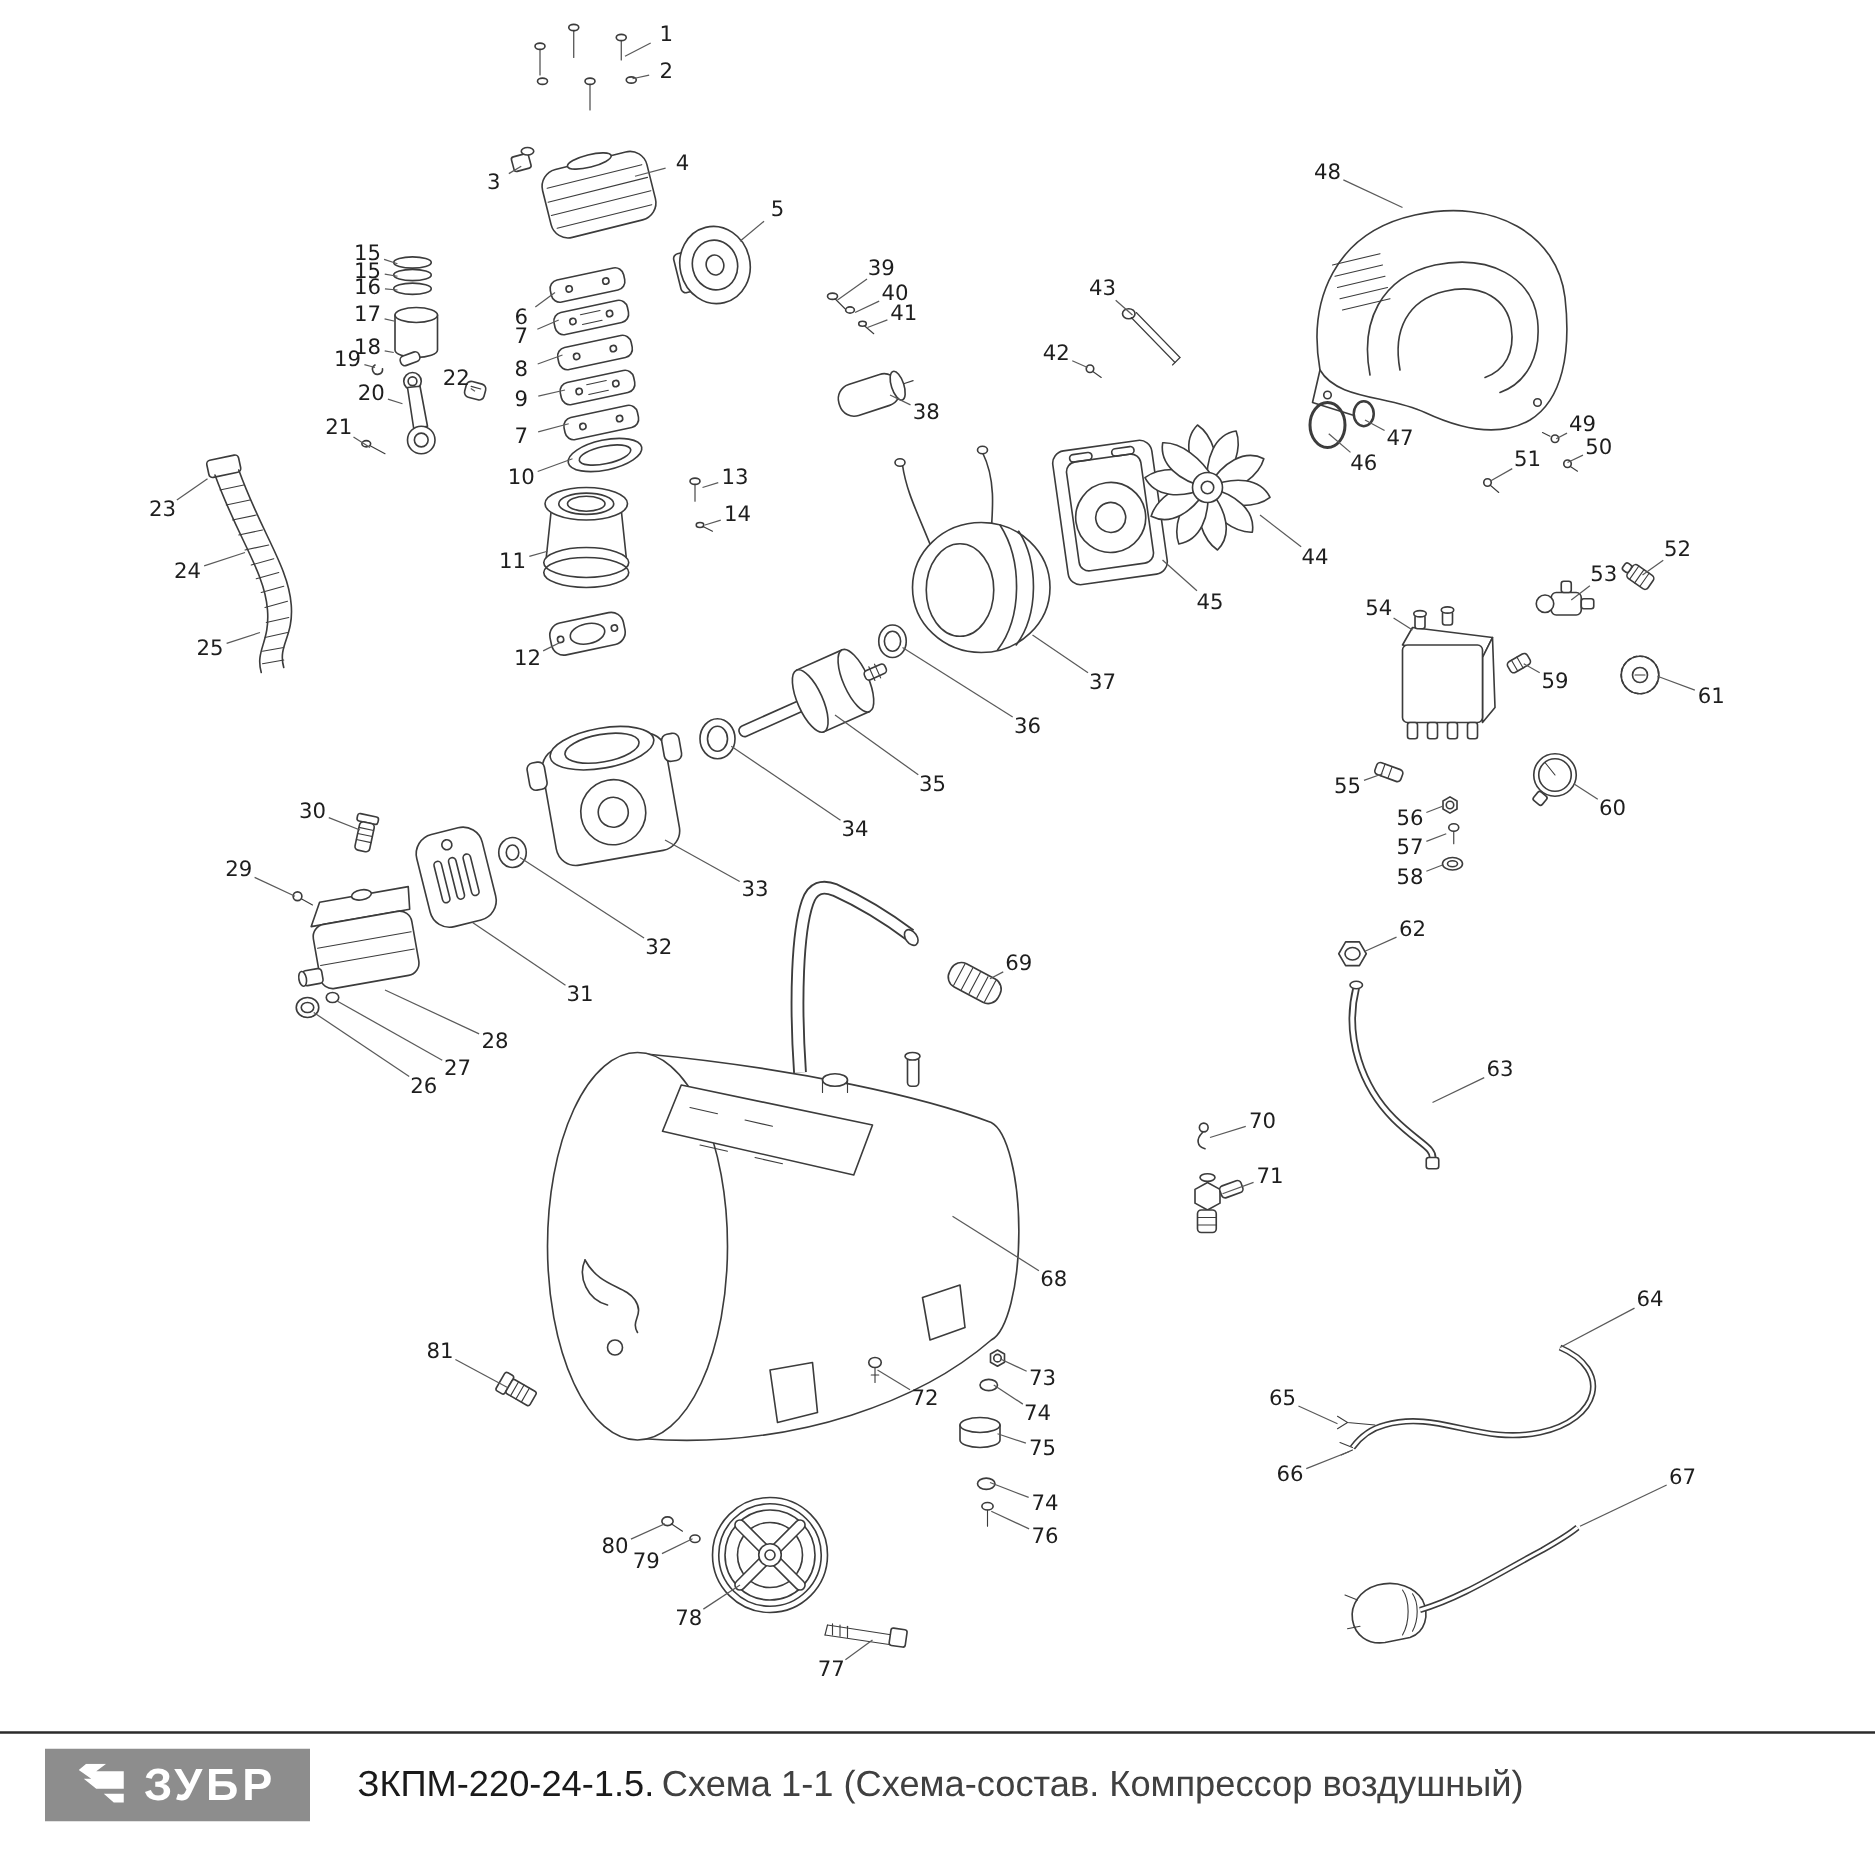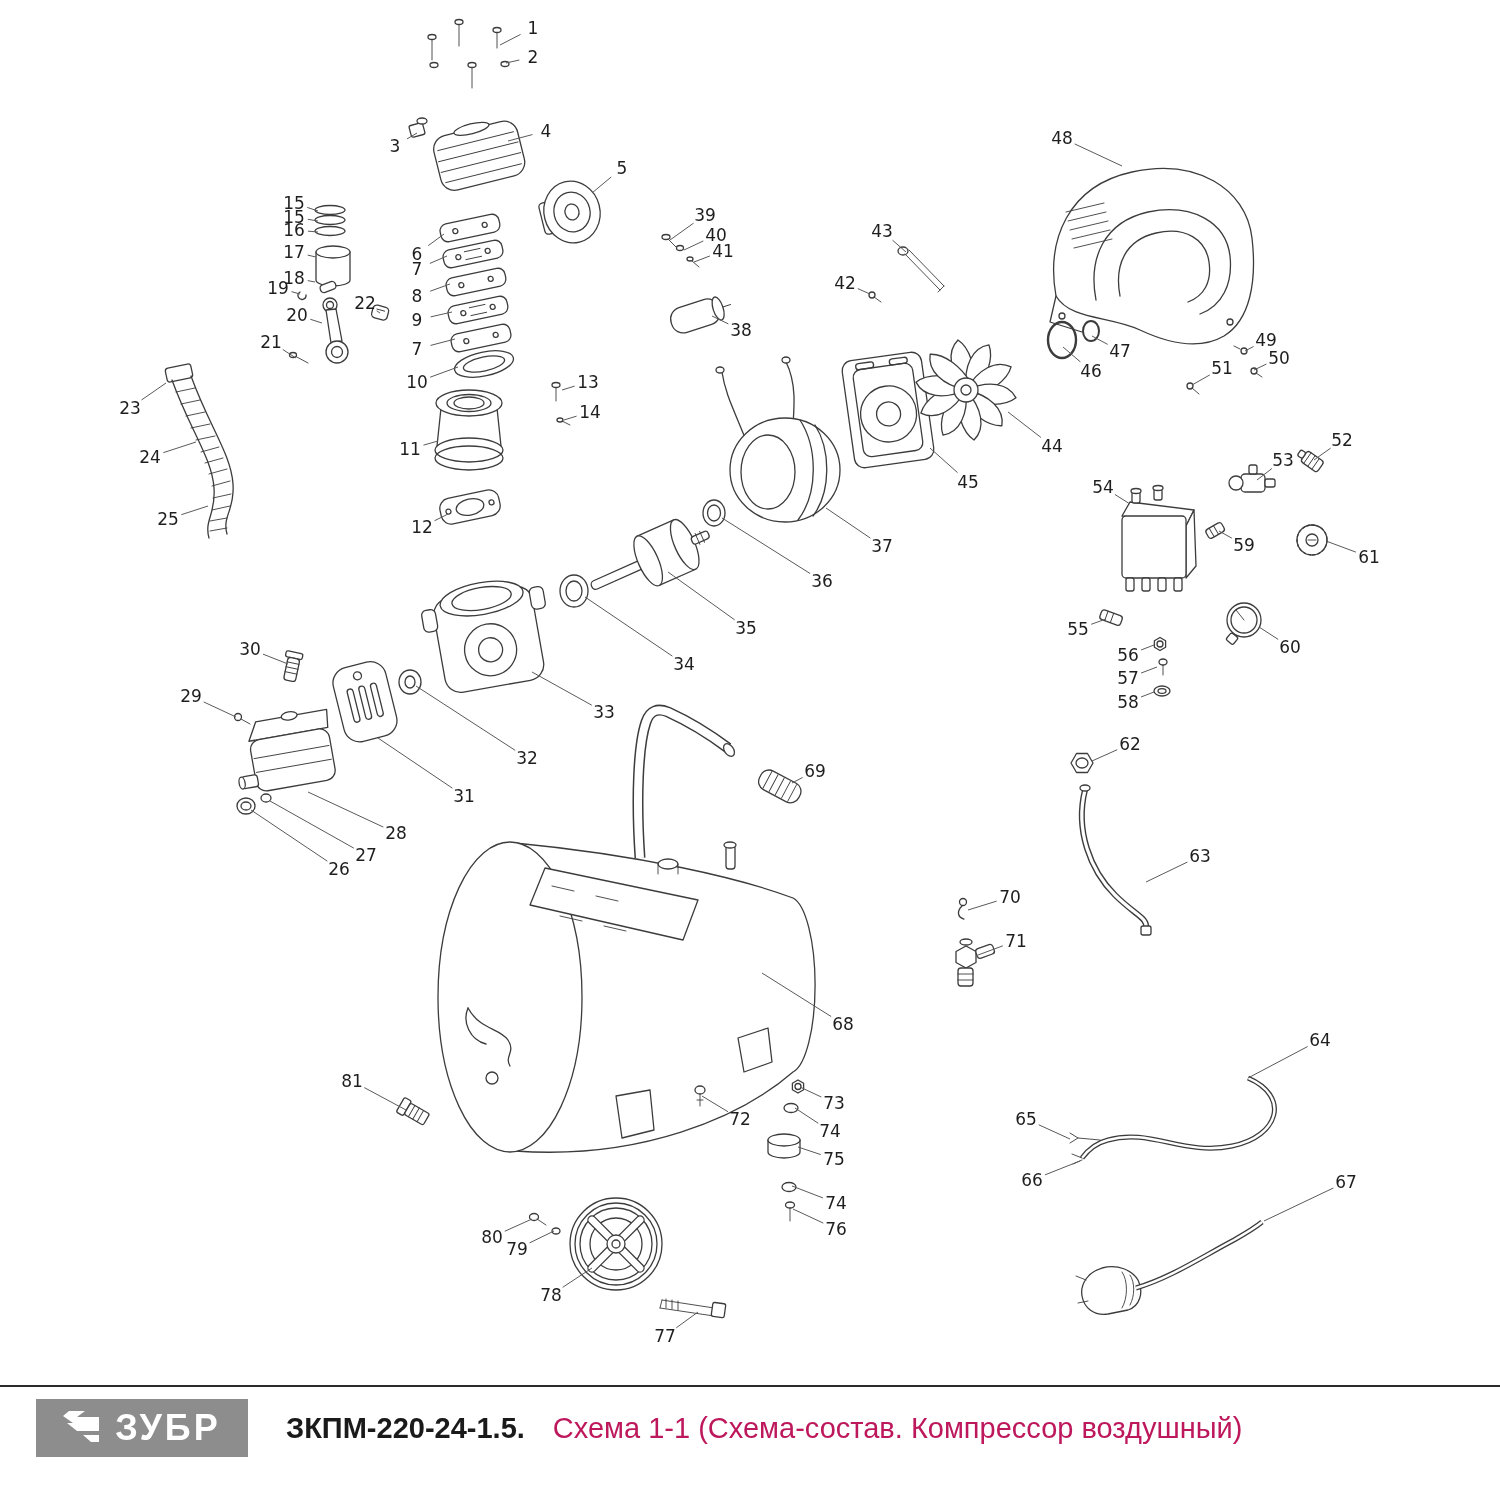--- a/index.html
+++ b/index.html
@@ -12,22 +12,22 @@
   svg .leader{stroke:#5a5a5a;stroke-width:1;}
   svg .lbl{font:17px "DejaVu Sans",sans-serif;fill:#1e1e1e;text-anchor:middle;dominant-baseline:central;}
   .footer{position:absolute;top:1385px;left:0;width:1500px;height:84px;
           border-top:2px solid #2b2b2b;box-sizing:border-box;
           display:flex;align-items:center;padding-left:36px;gap:38px;background:#fff;}
   .logo{width:212px;height:58px;background:#8d8d8d;display:flex;align-items:center;
         justify-content:center;gap:12px;flex:0 0 auto;}
   .logo-text{color:#fff;font-weight:bold;font-size:36px;letter-spacing:3px;
              font-family:"Liberation Sans",sans-serif;}
   .title-line{font-size:29px;white-space:nowrap;}
-  .model{font-weight:bold;color:#1a1a1a;}
-  .subtitle{color:#be185d;margin-left:28px;}
+  .model{font-weight:normal;color:#1a1a1a;}
+  .subtitle{color:#404040;margin-left:6px;}
 </style>
 </head>
 <body>
 
 <div id="stage">
 <svg width="1500" height="1385" viewBox="0 0 1500 1385">
 
   <g>
     <line class="t" x1="432" y1="40" x2="432" y2="60"></line>
         <ellipse class="p" cx="432" cy="37" rx="4" ry="2.5"></ellipse>

